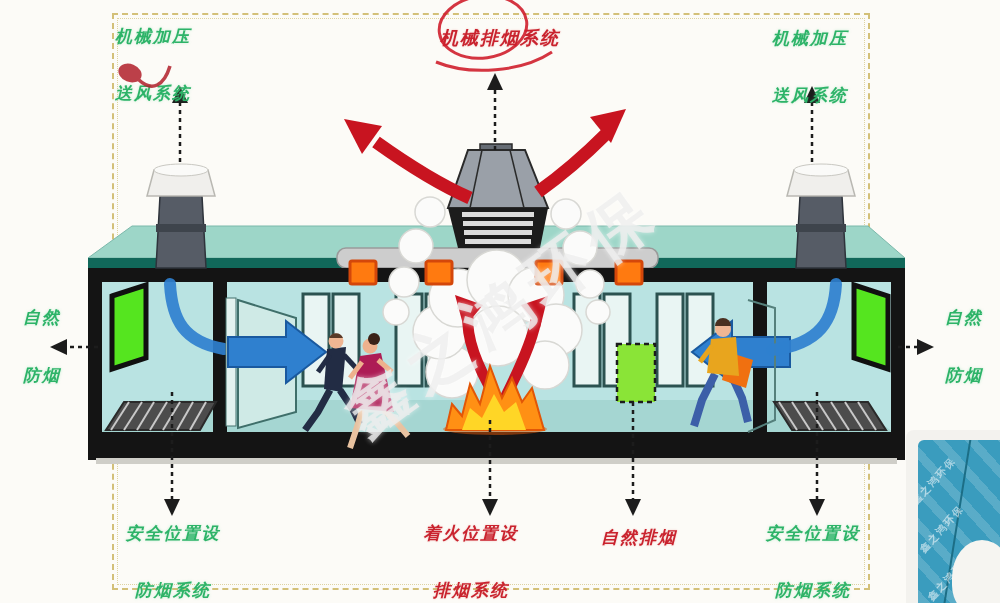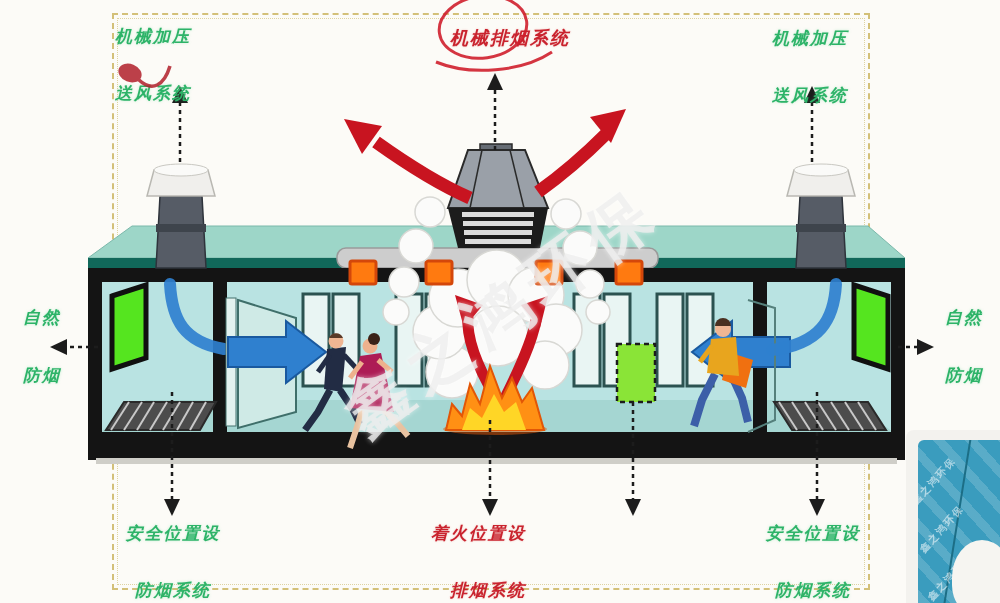--- a/index.html
+++ b/index.html
@@ -5,21 +5,21 @@
   html,body{margin:0;padding:0;background:#ffffff;}
   .stage{position:relative;width:1000px;height:603px;background:#fcfbf7;overflow:hidden;
          font-family:"Liberation Sans",sans-serif;}
   .frame{position:absolute;left:112px;top:13px;width:754px;height:573px;
          border:2px dashed var(--border_khaki);pointer-events:none;}
   .frame::before{content:"";position:absolute;inset:3px;border:1px dotted #ded3a0;}
   .diagram-svg{position:absolute;left:0;top:0;}
   .lbl{position:absolute;font-weight:bold;font-size:17px;line-height:33px;
        letter-spacing:2px;text-align:center;white-space:nowrap;font-style:italic;}
   .lbl.green{color:var(--green_label);text-shadow:0 0 3px rgba(90,210,140,.35);}
-  .lbl.red{color:var(--red_label);text-shadow:0 0 2px rgba(220,60,60,.3);text-align:right;}
+  .lbl.red{color:var(--red_label);text-shadow:0 0 2px rgba(220,60,60,.3);}
   .lbl .l2{display:block;margin-top:24px;}
   .watermark{position:absolute;left:252px;top:268px;width:500px;text-align:center;
              font-size:64px;font-weight:bold;letter-spacing:10px;
              color:rgba(238,238,238,0.8);transform:rotate(-36deg);
              text-shadow:0 0 5px rgba(255,255,255,.55);pointer-events:none;}
   .card-backing{position:absolute;left:906px;top:430px;width:94px;height:173px;
                 background:#f3f2ee;border-radius:8px 0 0 0;}
   .card{position:absolute;left:918px;top:440px;width:82px;height:163px;overflow:hidden;
         background:var(--card_teal);border-radius:6px 0 0 0;}
   .card .stripes{position:absolute;inset:0;
@@ -269,20 +269,23 @@
   <div class="lbl green" style="left:118px;top:517px;width:110px;">
     <span>安全位置设</span>
     <span class="l2">防烟系统</span>
   </div>
 
   <div class="lbl red" style="left:416px;top:517px;width:110px;">
     <span>着火位置设</span>
     <span class="l2">排烟系统</span>
   </div>
 
+  <div class="lbl red" style="left:598px;top:521px;width:82px;">
+    <span>自然排烟</span>
+  </div>
 
   <div class="lbl green" style="left:758px;top:517px;width:110px;">
     <span>安全位置设</span>
     <span class="l2">防烟系统</span>
   </div>
 
   <svg class="diagram-svg" width="1000" height="603" viewBox="0 0 1000 603" style="pointer-events:none;">
     <ellipse cx="483" cy="27" rx="44" ry="31" fill="none" stroke="#cf1f2c" stroke-width="3" opacity="0.9" transform="rotate(-8 483 27)"></ellipse>
     <path d="M 436,62 C 470,76 522,72 552,52" fill="none" stroke="#cf1f2c" stroke-width="3" opacity="0.9"></path>
     <ellipse cx="130" cy="73" rx="12" ry="9" fill="#b01f2a" opacity="0.85" transform="rotate(22 130 73)"></ellipse>

